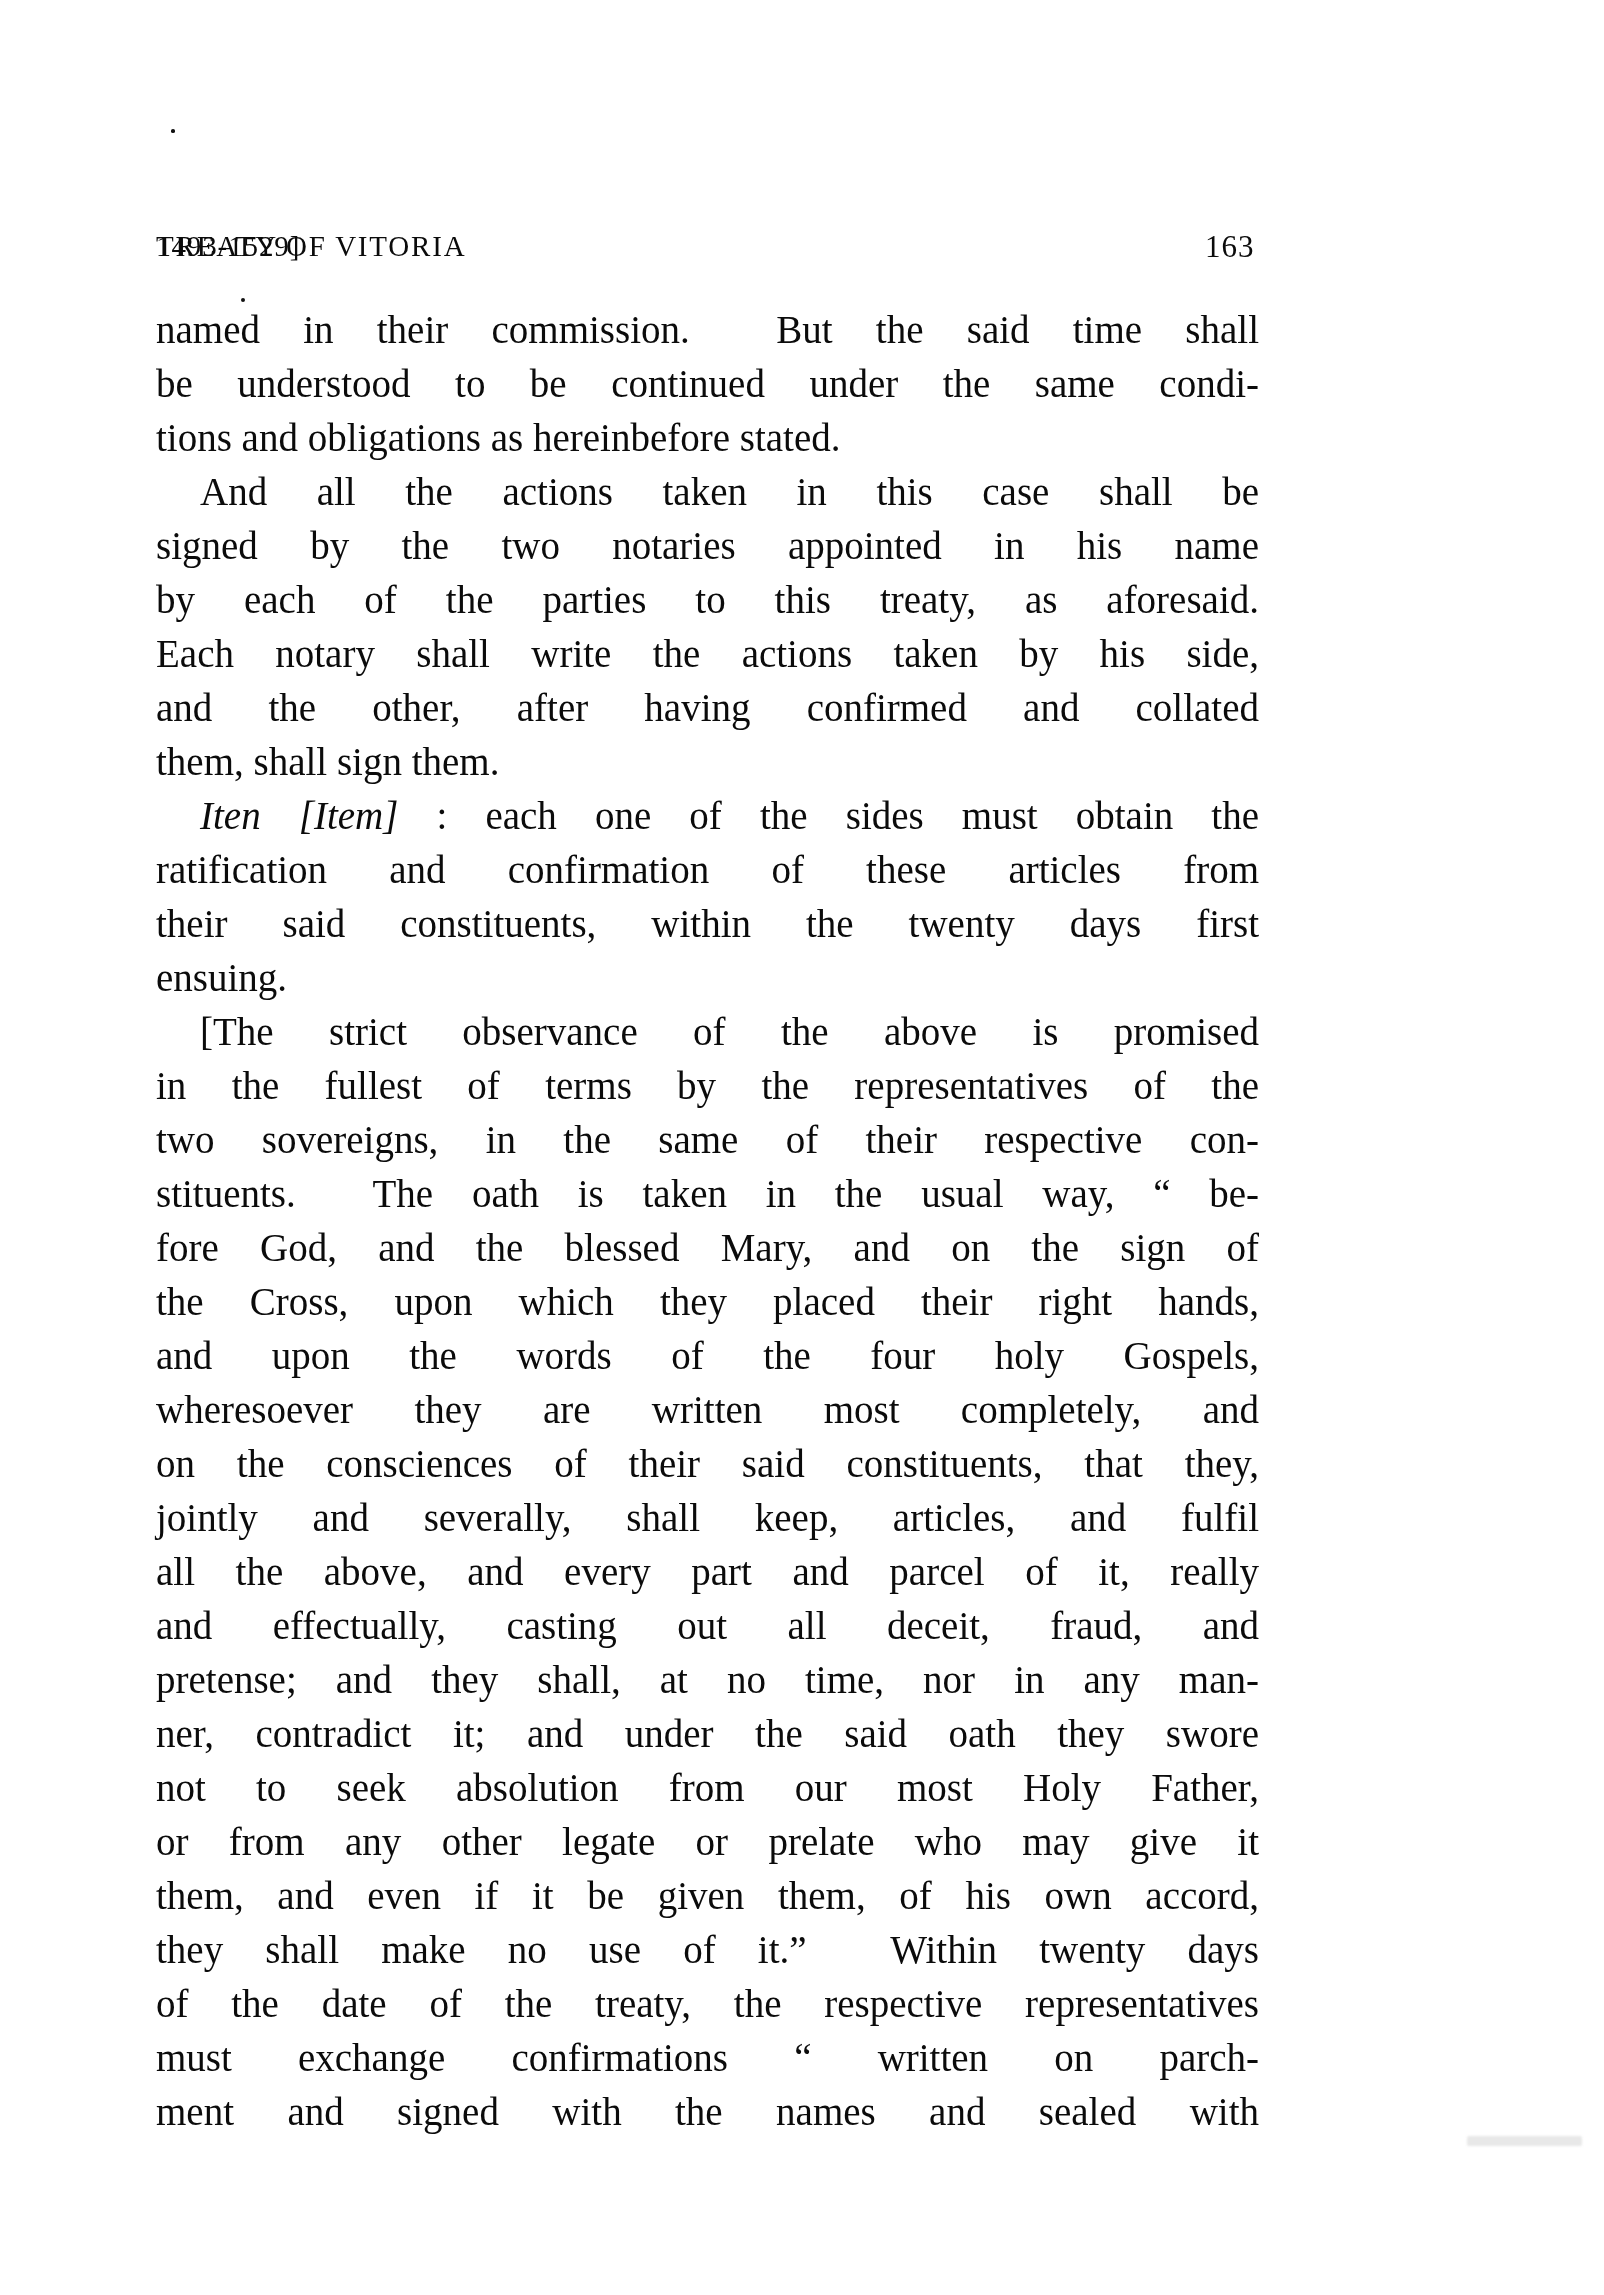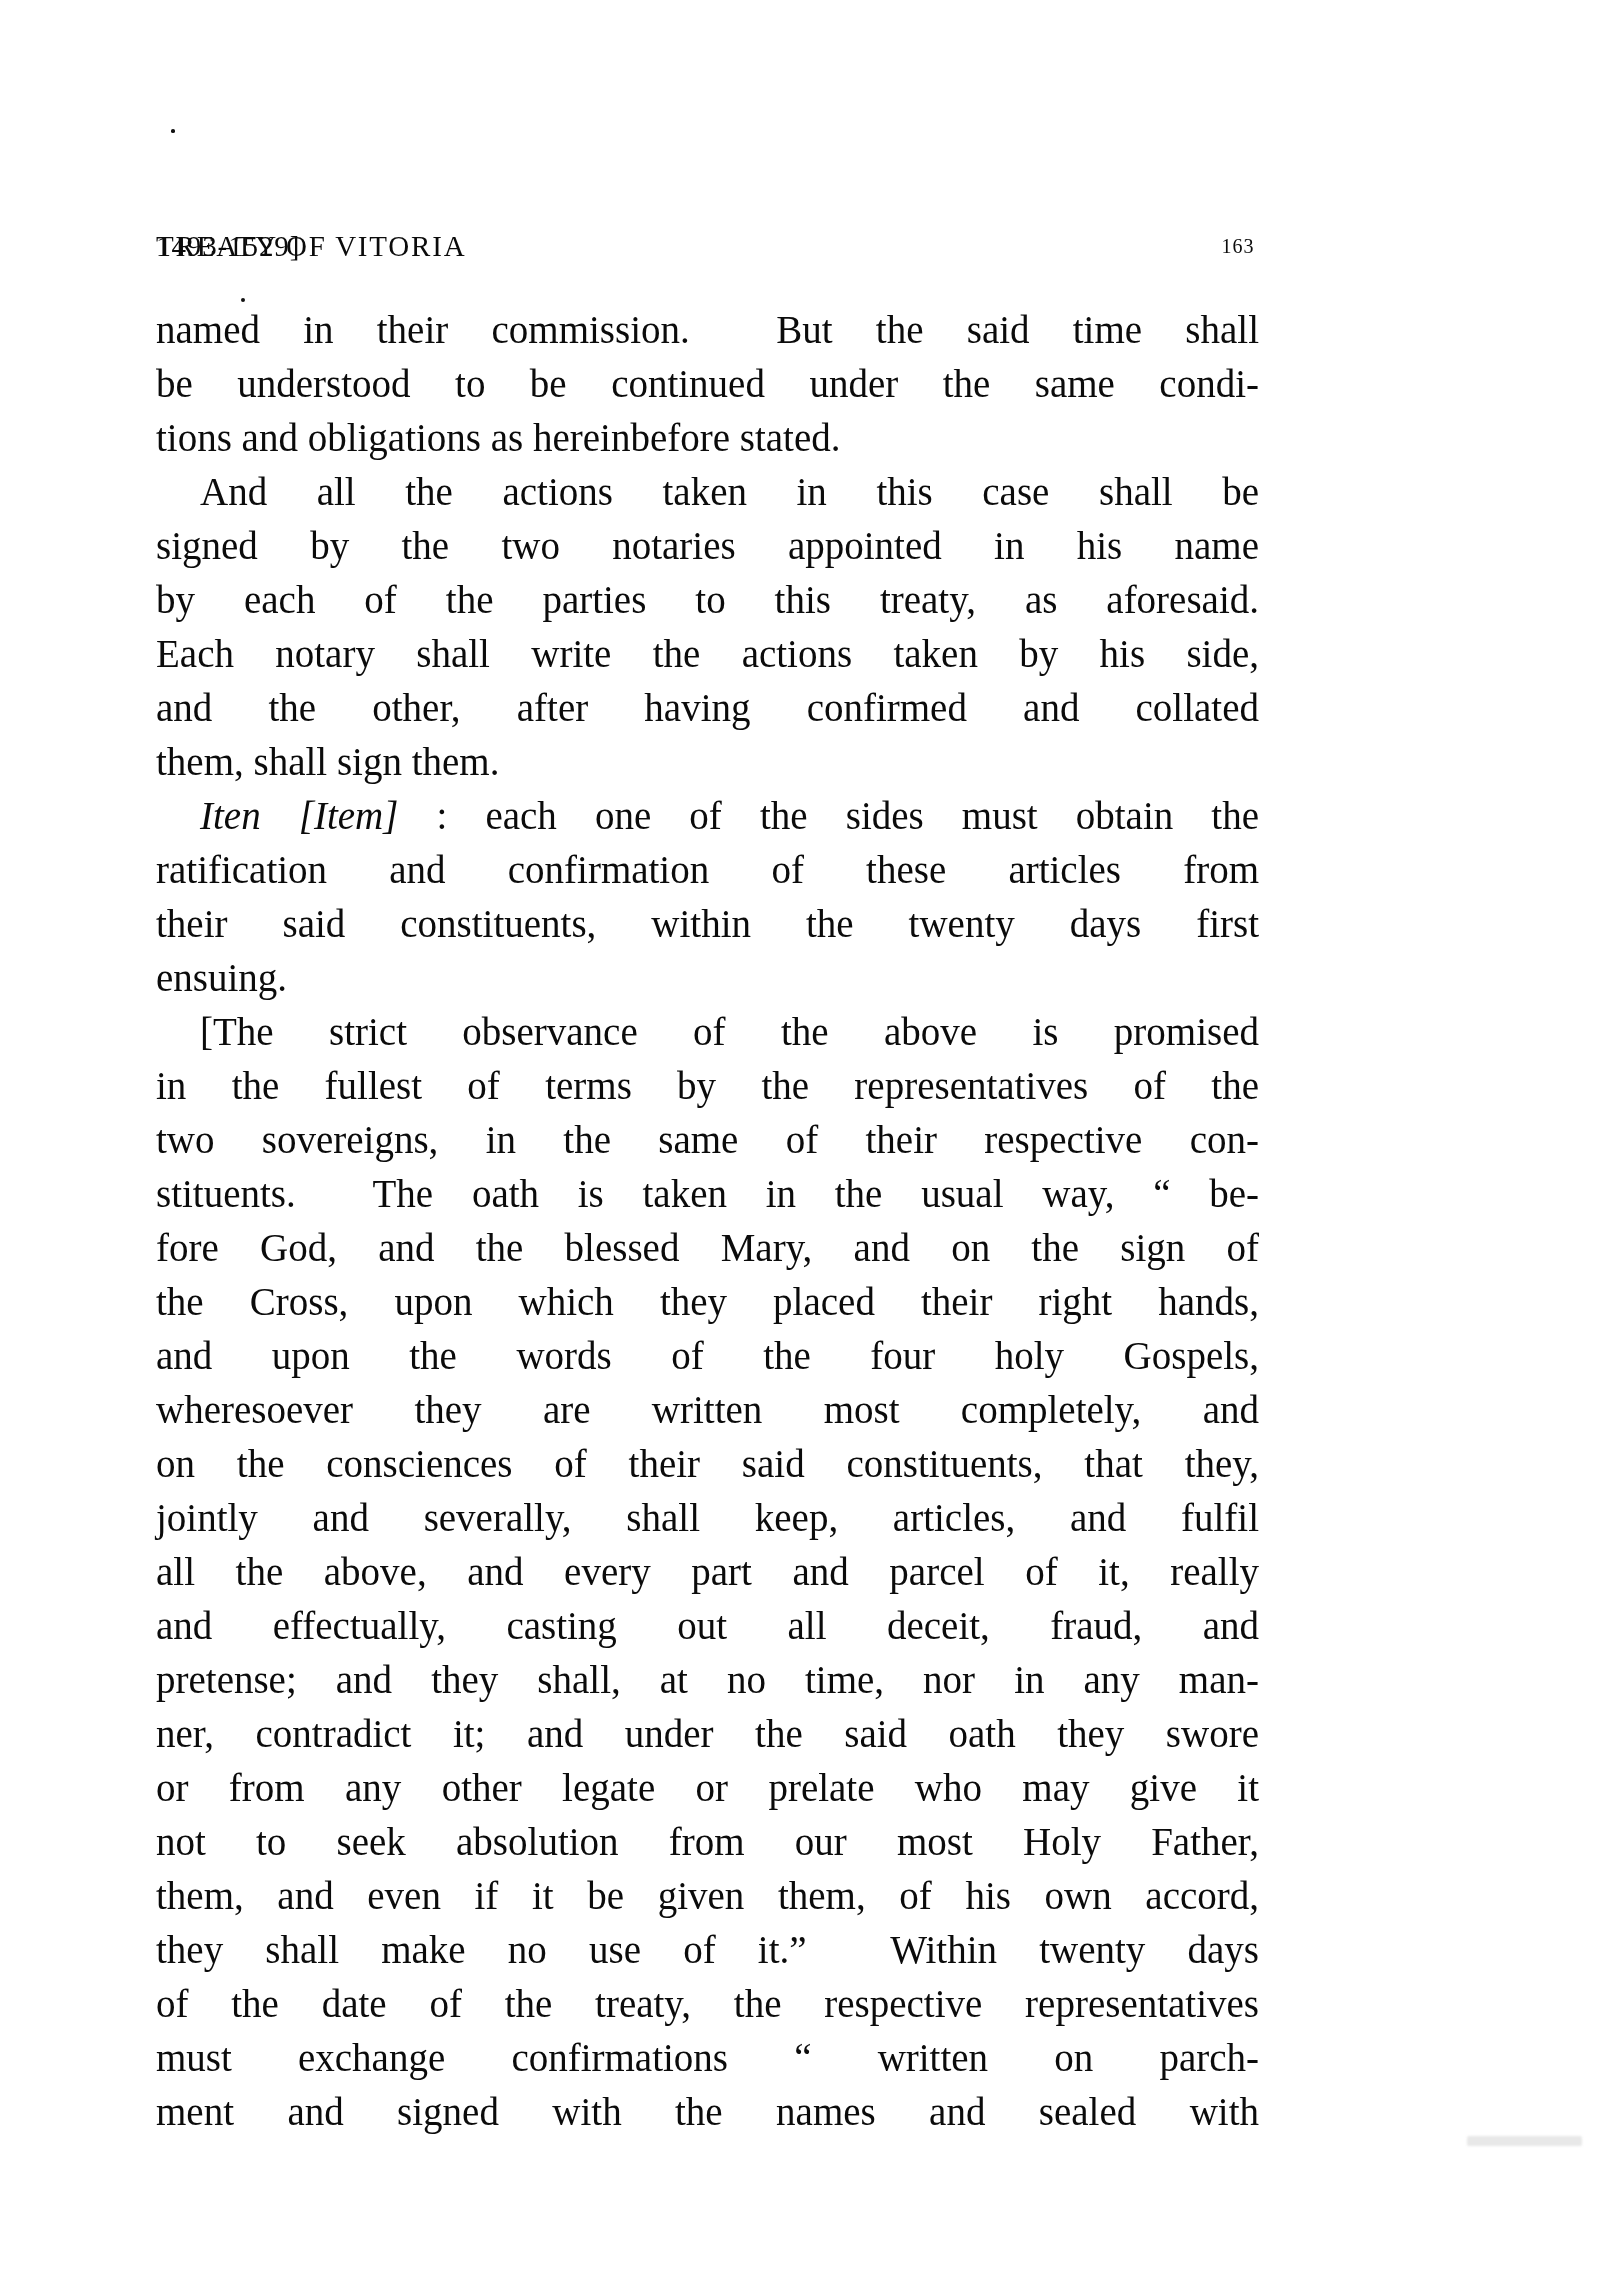--- a/index.html
+++ b/index.html
@@ -19,21 +19,21 @@
     top: 226px;
     width: 1102px;
     height: 41px;
     font-size: 29px;
     line-height: 41px;
     letter-spacing: 0.9px;
     white-space: nowrap;
   }
   .header .h-left   { position: absolute; left: 0; top: 0; }
   .header .h-center { position: absolute; left: 0; right: 0; letter-spacing: 1.8px; }
-  .header .h-right  { position: absolute; right: 3.7px; top: 0; font-size: 20px; }
+  .header .h-right  { position: absolute; right: 3.7px; top: 0; font-size: 31px; }
   
   .body-text {
     position: absolute;
     left: 156px;
     top: 303px;
     width: 1103px;
     font-size: 39px;
   }
   .line {
     height: 54px;
@@ -100,22 +100,22 @@
     <div class="line">fore God, and the blessed Mary, and on the sign of</div>
     <div class="line">the Cross, upon which they placed their right hands,</div>
     <div class="line">and upon the words of the four holy Gospels,</div>
     <div class="line">wheresoever they are written most completely, and</div>
     <div class="line">on the consciences of their said constituents, that they,</div>
     <div class="line">jointly and severally, shall keep, articles, and fulfil</div>
     <div class="line">all the above, and every part and parcel of it, really</div>
     <div class="line">and effectually, casting out all deceit, fraud, and</div>
     <div class="line">pretense; and they shall, at no time, nor in any man-</div>
     <div class="line">ner, contradict it; and under the said oath they swore</div>
+    <div class="line">not to seek absolution from our most Holy Father,</div>
     <div class="line">or from any other legate or prelate who may give it</div>
-    <div class="line">not to seek absolution from our most Holy Father,</div>
     <div class="line">them, and even if it be given them, of his own accord,</div>
     <div class="line">they shall make no use of it.”&nbsp; Within twenty days</div>
     <div class="line">of the date of the treaty, the respective representatives</div>
     <div class="line">must exchange confirmations “ written on parch-</div>
     <div class="line">ment and signed with the names and sealed with</div>
   </div>
 
   <div class="speck speck-1"></div>
   <div class="speck speck-2"></div>
   <div class="smudge"></div>

